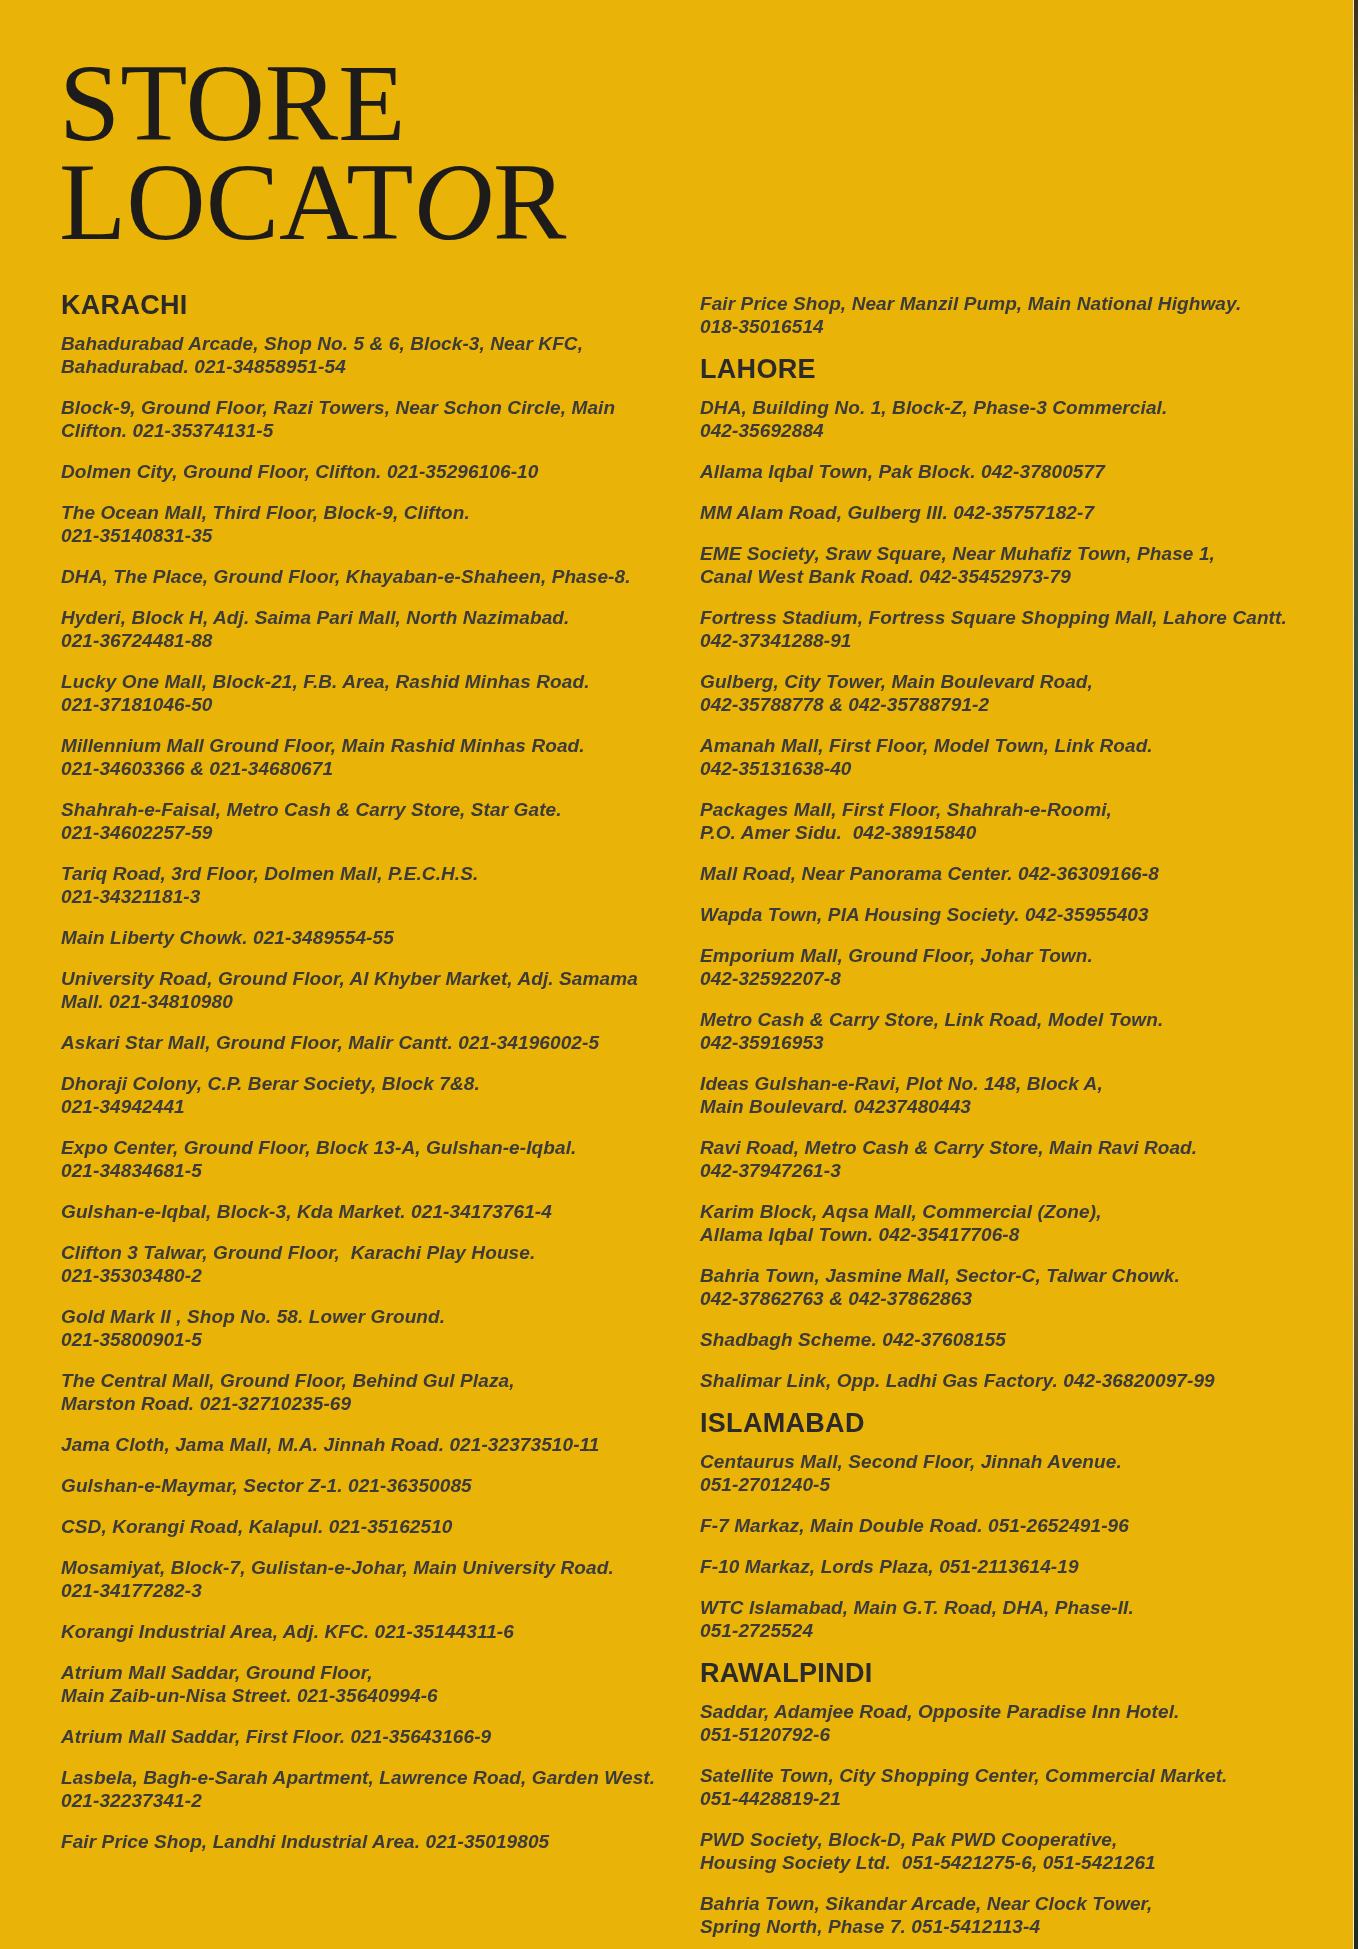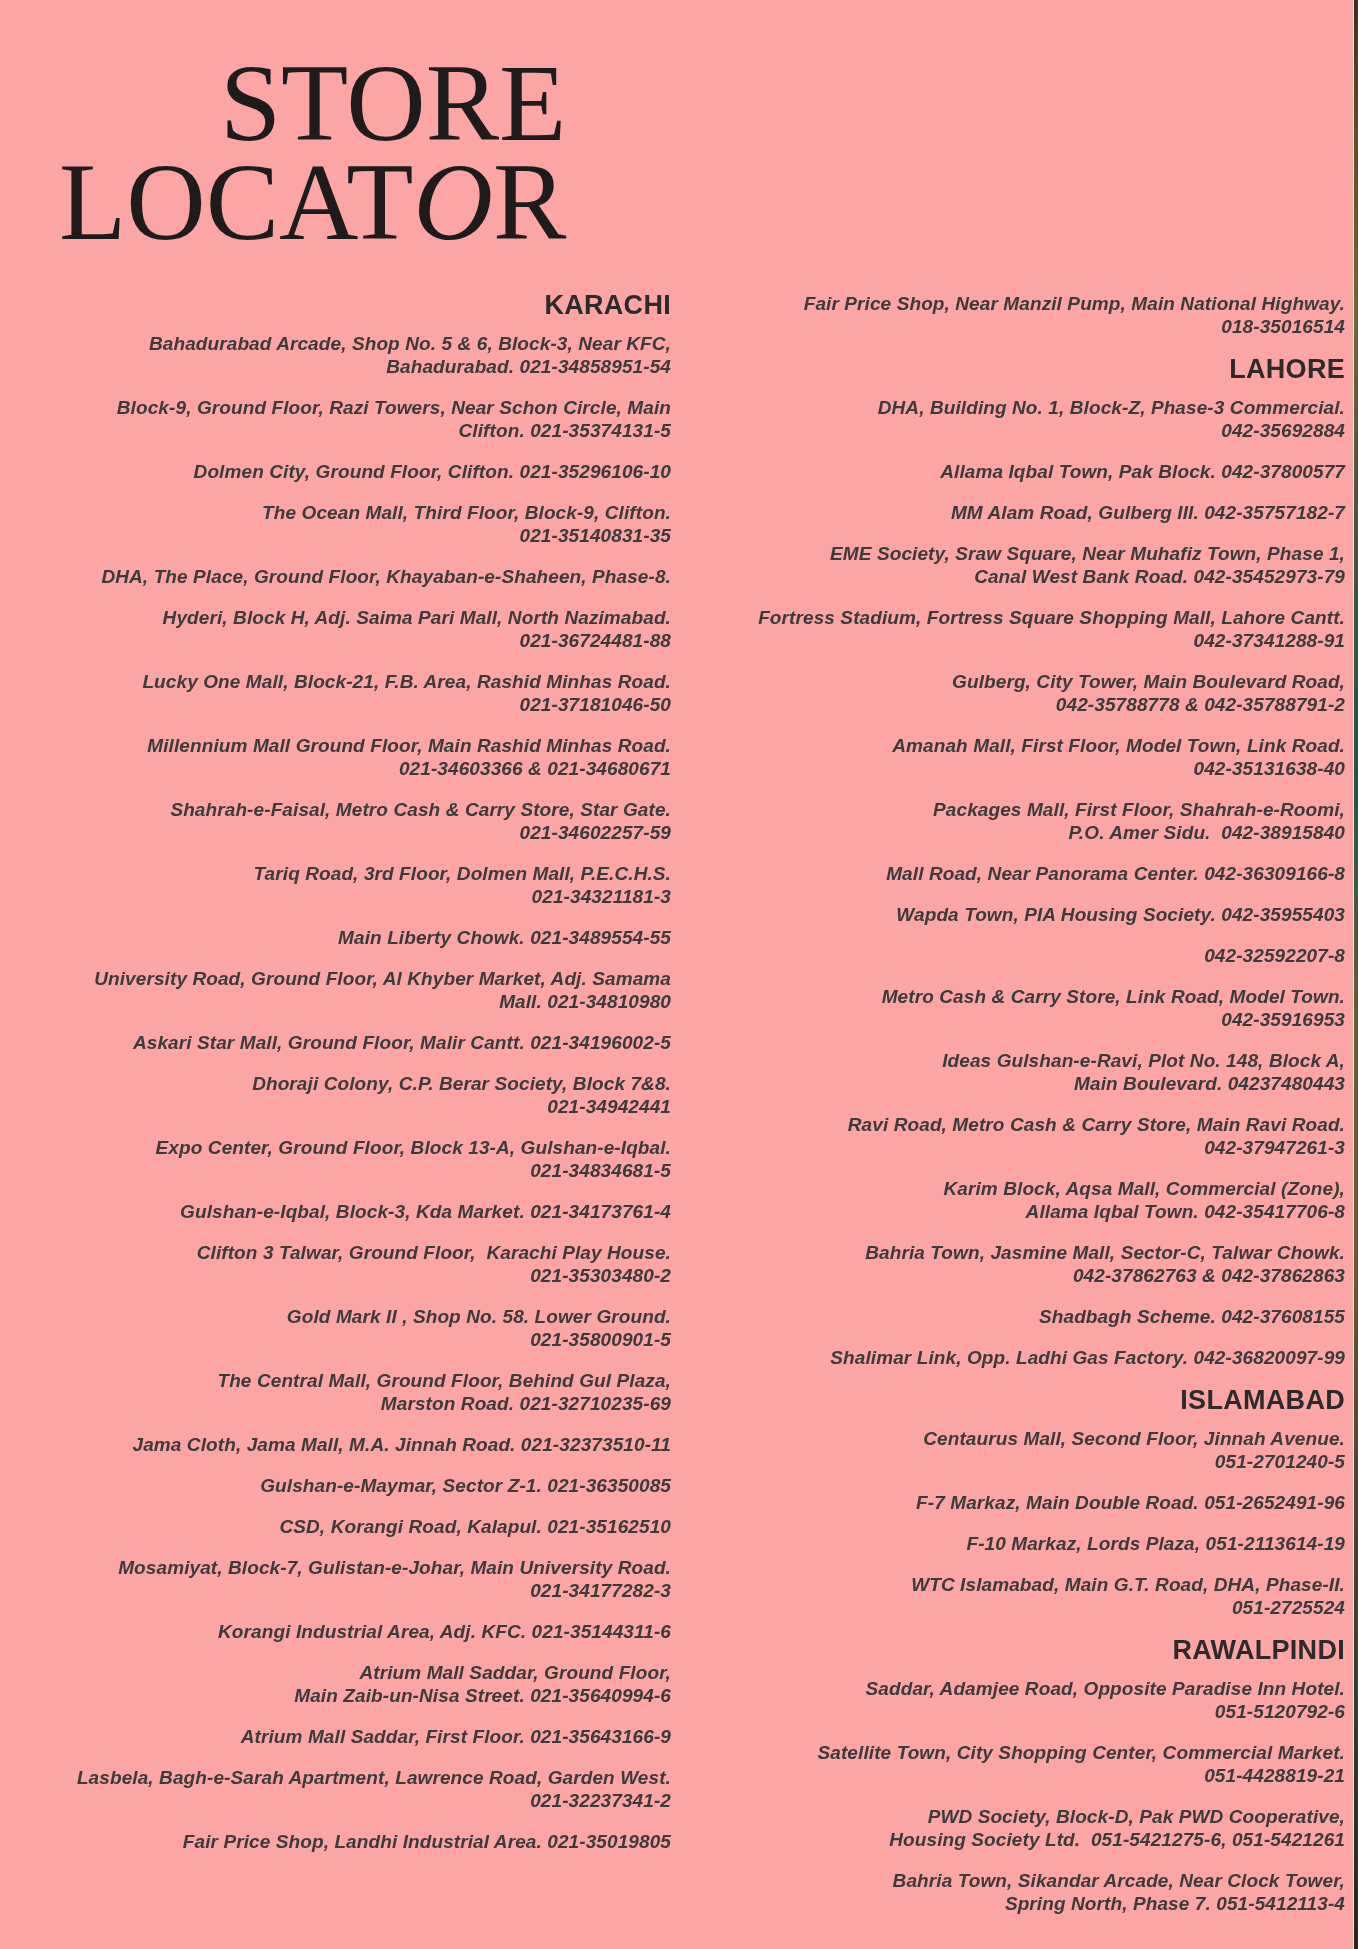--- a/index.html
+++ b/index.html
@@ -3,38 +3,38 @@
 <meta charset="utf-8">
 <style>
   html, body { margin: 0; padding: 0; }
   body {
     width: 1358px; height: 1949px;
     background: #ffffff;
     font-family: "Liberation Sans", sans-serif;
     position: relative;
     overflow: hidden;
   }
-  .page { position: absolute; inset: 0; background: #fca5a5; text-align: right; }
+  .page { position: absolute; inset: 0; background: #eab308; }
 
   .title {
     position: absolute;
     left: 59px; top: 54px;
     margin: 0;
     font-family: "Liberation Serif", serif;
     font-weight: 400;
     font-size: 110px;
     line-height: 99px;
     letter-spacing: 0px;
     color: #1d1c1b;
   }
   .title .title-line { display: block; }
   .title em { font-style: italic; }
 
   .col { position: absolute; top: 292px; }
-  .col-left  { left: 46px;  width: 625px; }
+  .col-left  { left: 61px;  width: 625px; }
   .col-right { left: 700px; width: 645px; }
 
   .section h2 {
     margin: 16px 0 0 0;
     font-size: 27px;
     line-height: 27px;
     font-weight: 700;
     letter-spacing: 0.3px;
     color: #2c2b2a;
   }
@@ -217,20 +217,21 @@
           <div class="line">Packages Mall, First Floor, Shahrah-e-Roomi,</div>
           <div class="line">P.O. Amer Sidu.  042-38915840</div>
         </div>
         <div class="entry">
           <div class="line">Mall Road, Near Panorama Center. 042-36309166-8</div>
         </div>
         <div class="entry">
           <div class="line">Wapda Town, PIA Housing Society. 042-35955403</div>
         </div>
         <div class="entry">
+          <div class="line">Emporium Mall, Ground Floor, Johar Town.</div>
           <div class="line">042-32592207-8</div>
         </div>
         <div class="entry">
           <div class="line">Metro Cash &amp; Carry Store, Link Road, Model Town.</div>
           <div class="line">042-35916953</div>
         </div>
         <div class="entry">
           <div class="line">Ideas Gulshan-e-Ravi, Plot No. 148, Block A,</div>
           <div class="line">Main Boulevard. 04237480443</div>
         </div>

